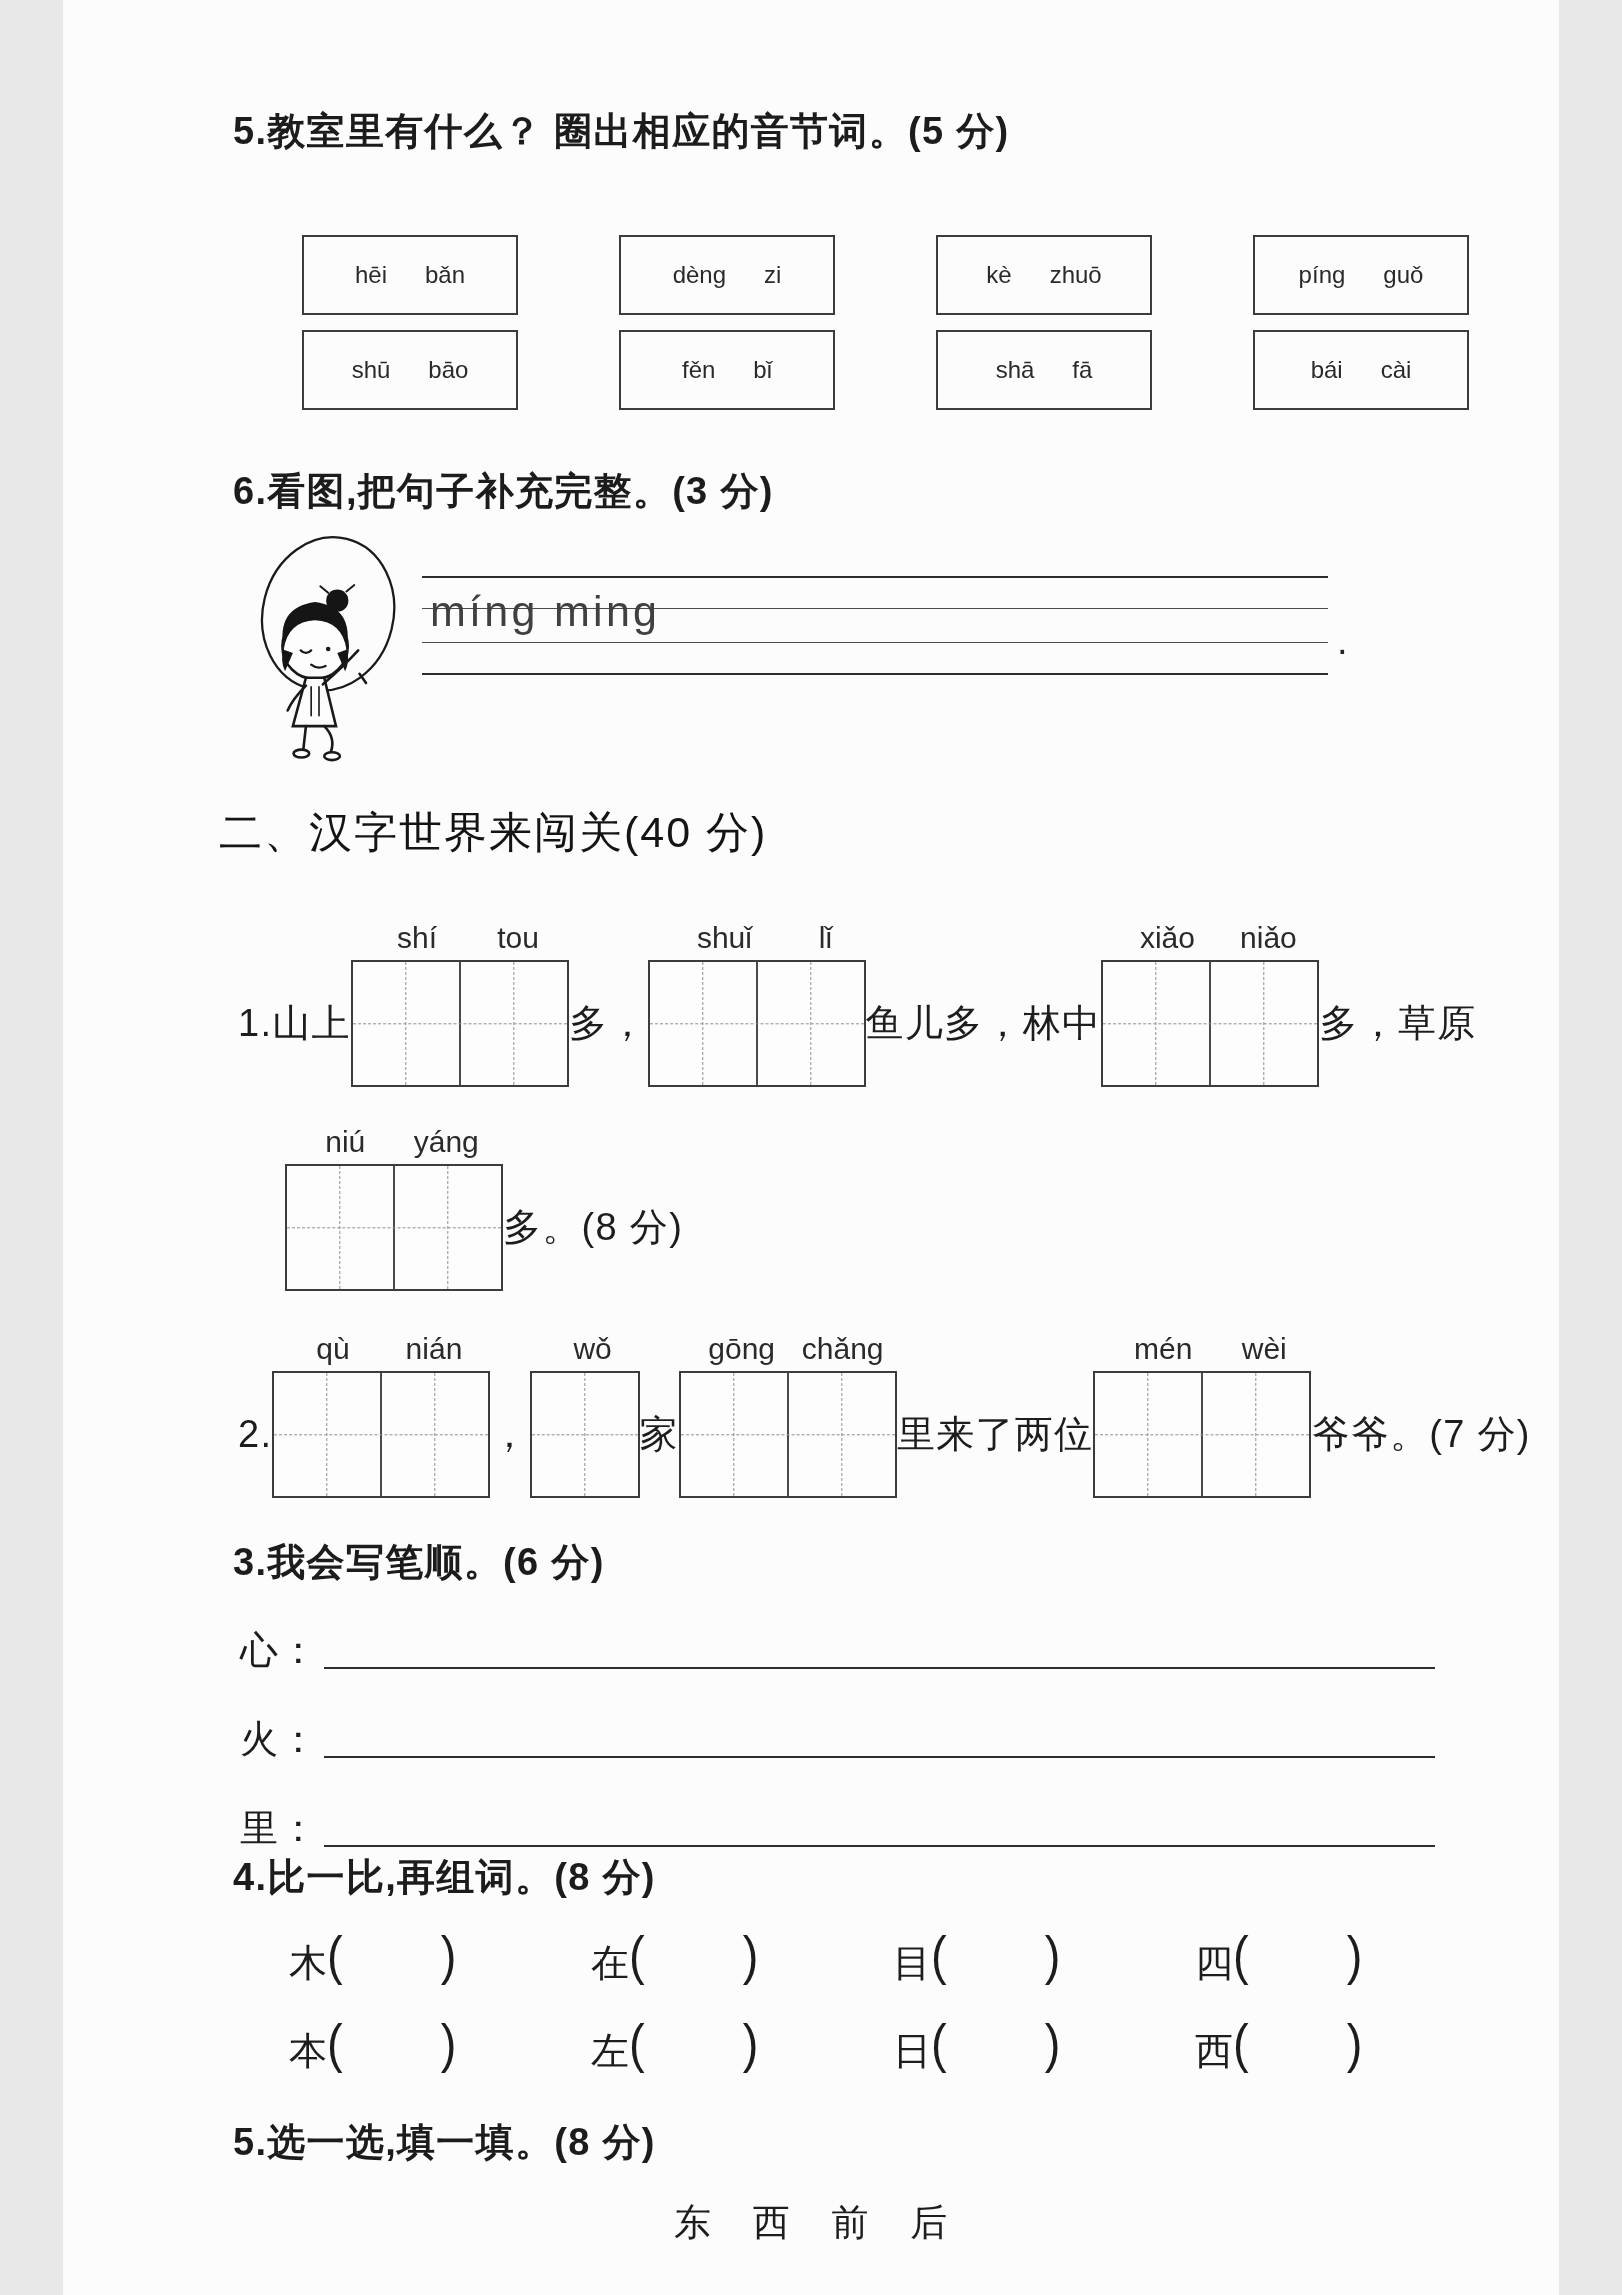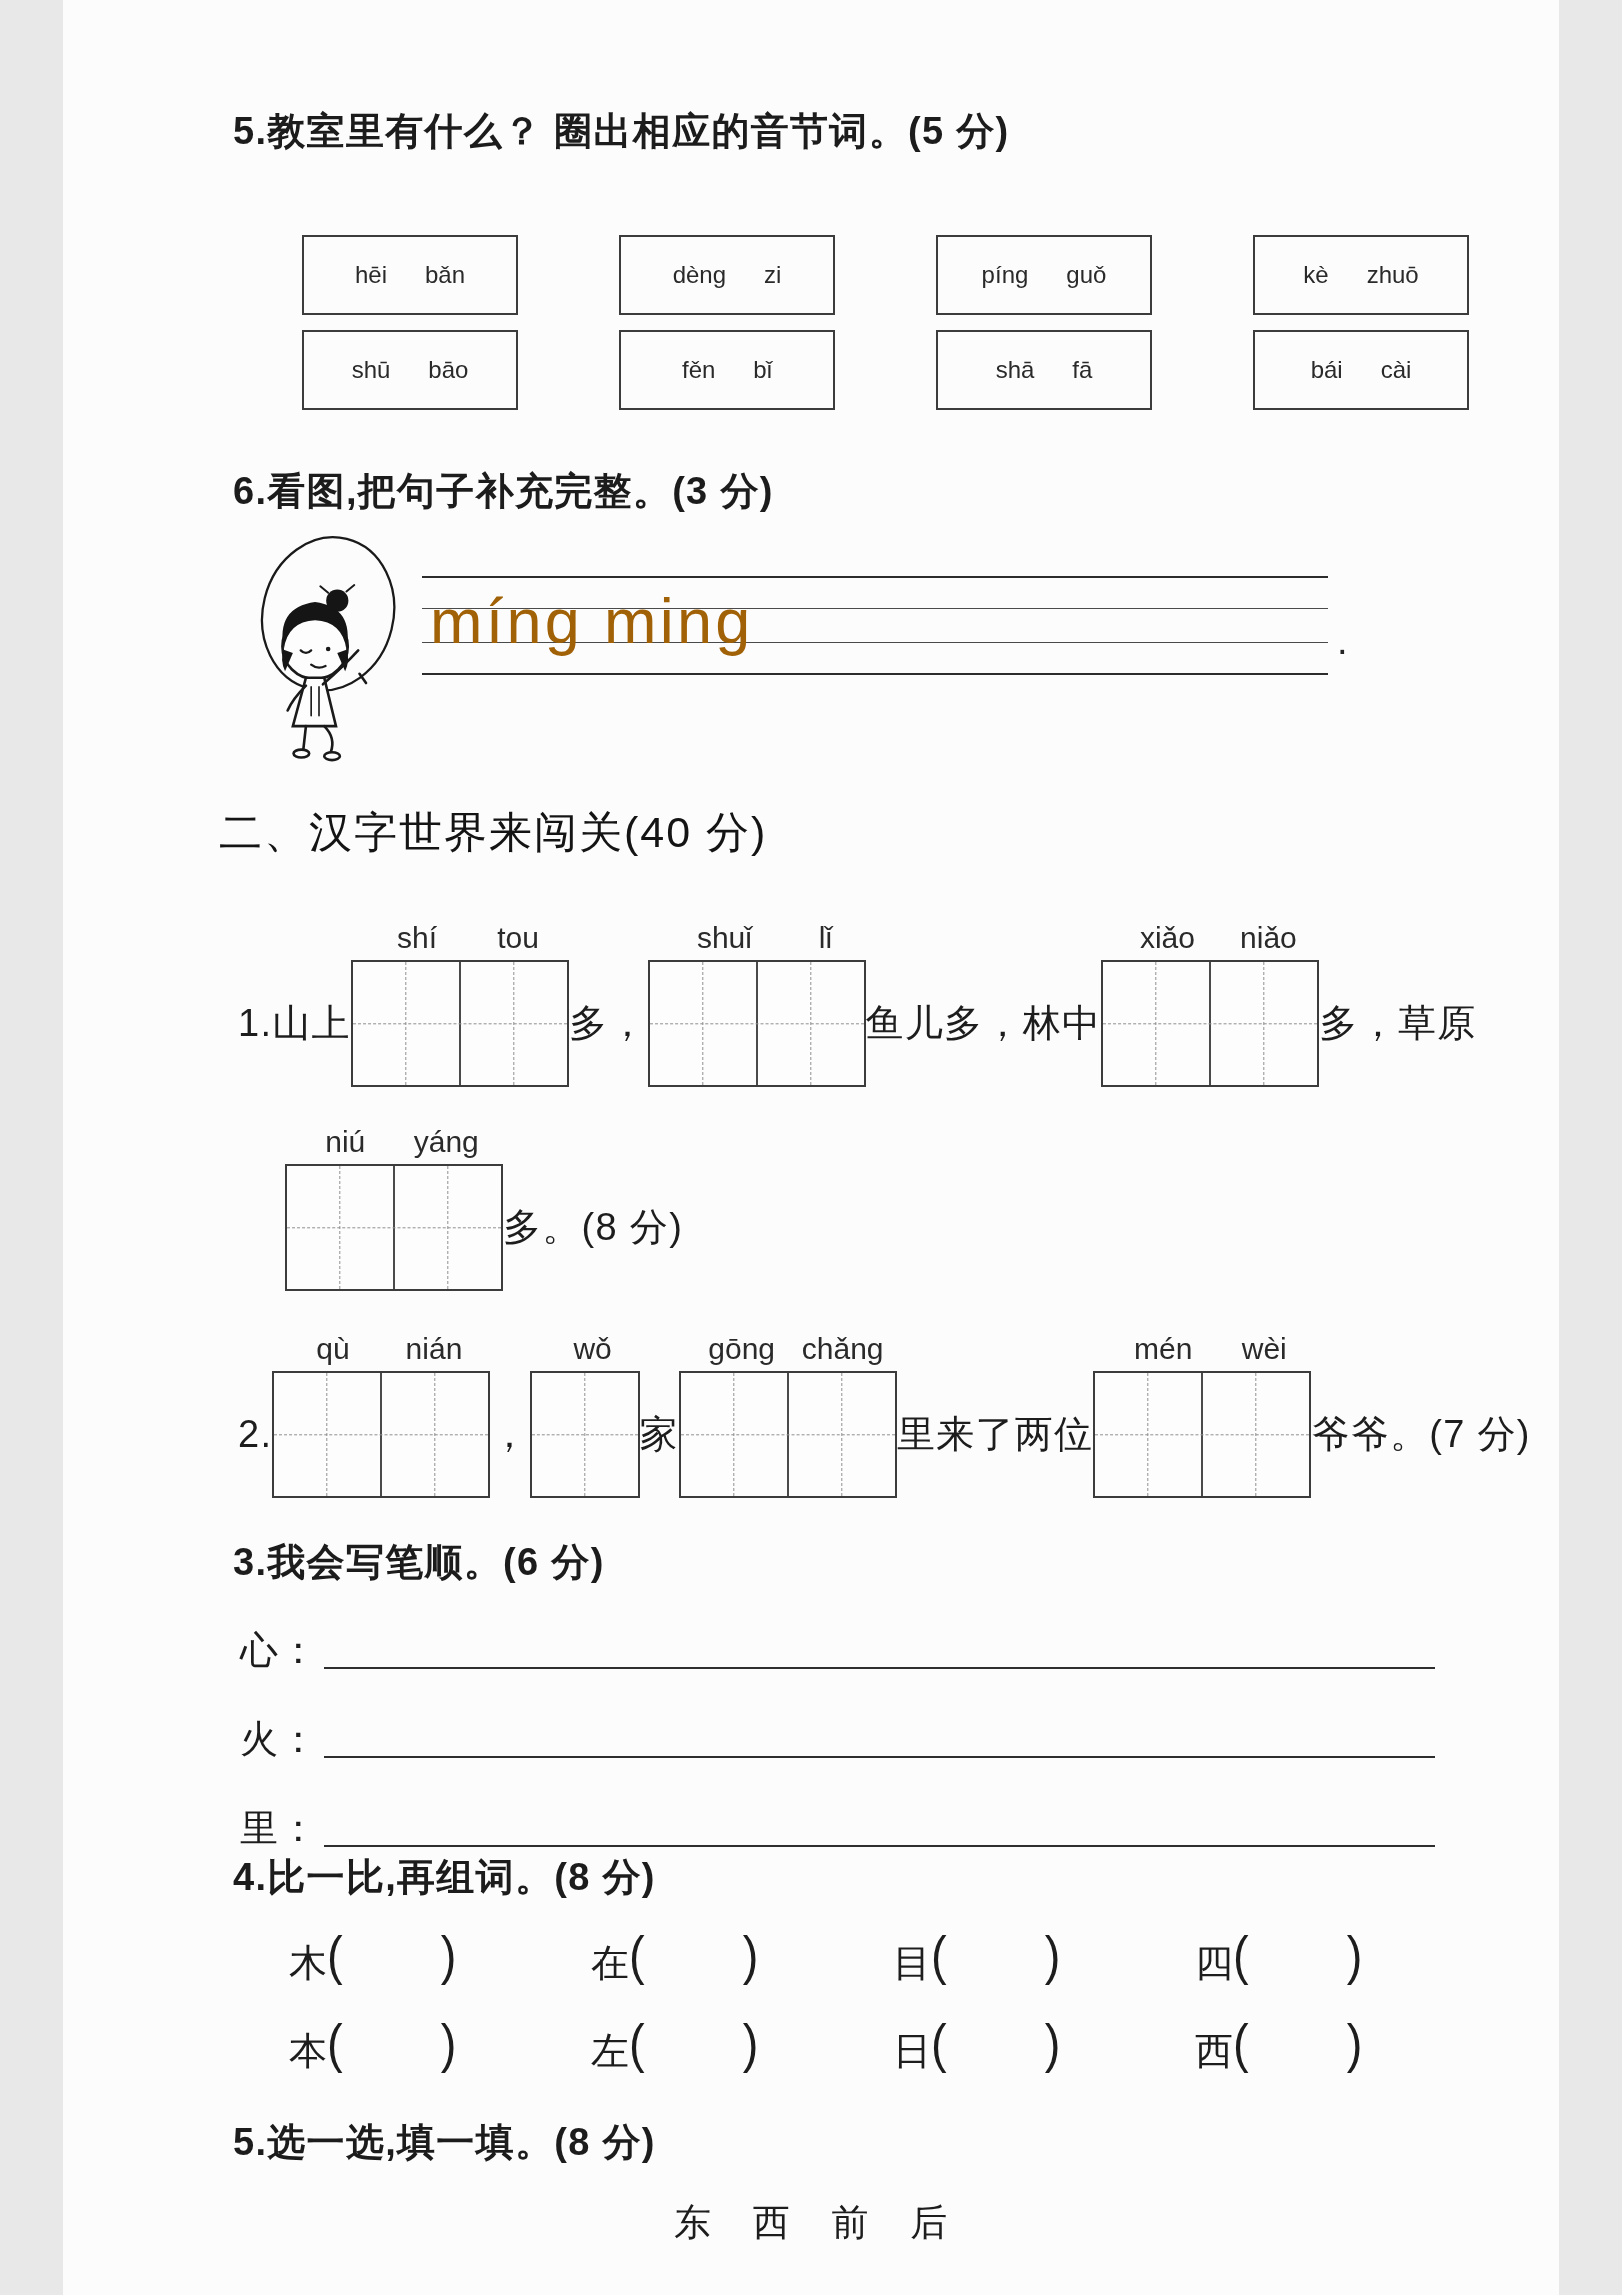--- a/index.html
+++ b/index.html
@@ -48,22 +48,22 @@
   
   .q6head{margin-top:58px;}
   .q6body{display:flex;margin:6.5px 231px 0 175px;height:241px;}
   .girl{flex:none;width:162px;height:241px;}
   .fourlines{position:relative;flex:1;margin-left:22px;}
   .fl{position:absolute;left:0;right:0;border-top:2px solid #2c2c2c;}
   .fl.thin{border-top-width:1.3px;border-top-color:#4a4a4a;}
   .fl1{top:54px;}.fl2{top:86px;}.fl3{top:120px;}.fl4{top:151px;}
   .mingming{
     position:absolute;left:7.9px;top:68px;
-    font-size:63px;line-height:1;letter-spacing:3.3px;
-    color:#a16207;font-weight:500;
+    font-size:43px;line-height:1;letter-spacing:3.3px;
+    color:#404040;font-weight:500;
   }
   .endperiod{position:absolute;right:-19.6px;top:98px;font-size:38px;color:#242424;}
   
   .fill-row{display:flex;align-items:center;font-size:38px;color:#1d1d1d;letter-spacing:1.3px;}
   .seg{white-space:pre;}
   .cgrid{position:relative;display:inline-flex;flex:none;}
   .grid-pinyin{
     position:absolute;left:16px;right:0;bottom:100%;margin-bottom:5.2px;
     display:flex;justify-content:space-around;
     font-size:30px;color:#2a2a2a;letter-spacing:0;
@@ -107,26 +107,26 @@
   <div class="pyrow pyrow1">
     <div class="pybox">
       <span>hēi</span>
       <span>bǎn</span>
     </div>
     <div class="pybox">
       <span>dèng</span>
       <span>zi</span>
     </div>
     <div class="pybox">
+      <span>kè</span>
+      <span>zhuō</span>
+    </div>
+    <div class="pybox">
       <span>píng</span>
       <span>guǒ</span>
-    </div>
-    <div class="pybox">
-      <span>kè</span>
-      <span>zhuō</span>
     </div>
   </div>
 
   <div class="pyrow pyrow2">
     <div class="pybox">
       <span>shū</span>
       <span>bāo</span>
     </div>
     <div class="pybox">
       <span>fěn</span>

